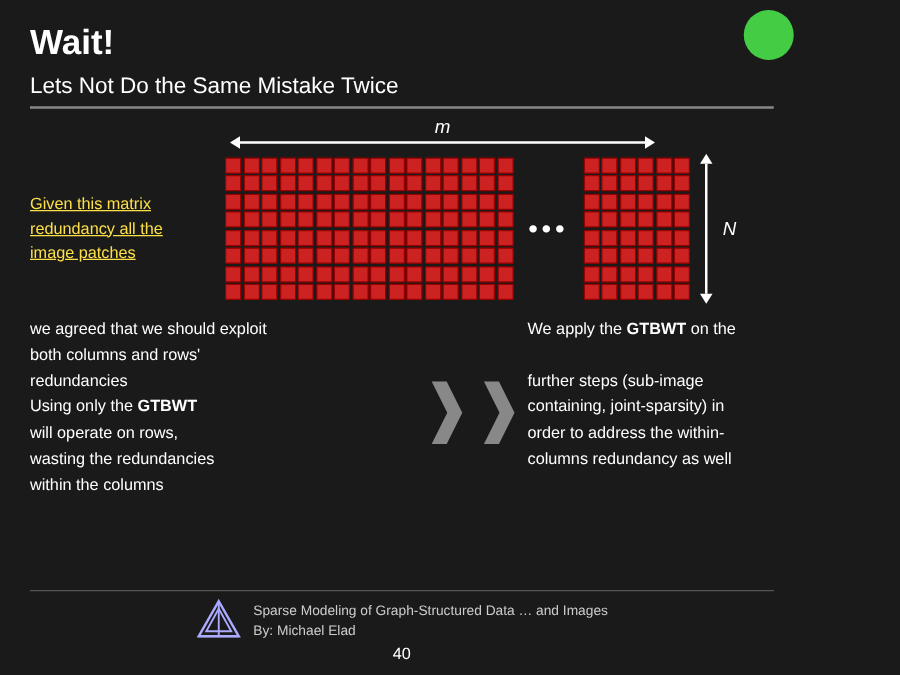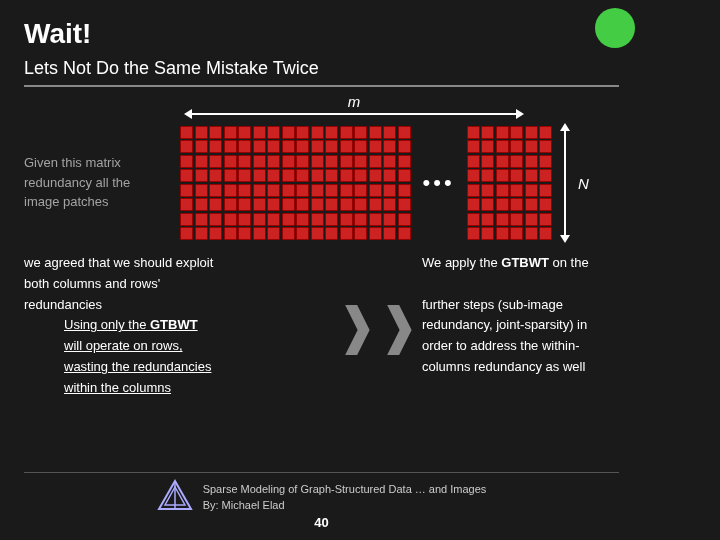--- a/index.html
+++ b/index.html
@@ -79,22 +79,23 @@
       align-items: flex-start;
       gap: 6px;
       margin-top: 2px;
     }
 
     .left-text {
       width: 150px;
       min-width: 150px;
       font-size: 13px;
       line-height: 1.5;
-      color: #a3a3a3;
+      color: #fde047;
       padding-top: 30px;
+      text-decoration: underline;
     }
 
     .matrix-container {
       display: flex;
       align-items: center;
       gap: 8px;
     }
 
     .matrix-grid {
       display: grid;
@@ -140,22 +141,20 @@
     }
 
     .left-below {
       width: 310px;
       font-size: 13px;
       line-height: 1.6;
       color: white;
     }
 
     .left-below .indent {
-      margin-left: 40px;
-      text-decoration: underline;
     }
 
     .bold-text {
       font-weight: bold;
     }
 
     .arrow-right {
       display: flex;
       align-items: center;
       justify-content: center;
@@ -195,21 +194,21 @@
 
     .footer-text {
       font-size: 11px;
       color: #cccccc;
       line-height: 1.5;
     }
 
     .page-number {
       font-size: 13px;
       color: white;
-      font-weight: bold;
+      font-weight: normal;
     }
 
     
     .arrow-line {
       display: flex;
       align-items: center;
       width: 100%;
     }
 
     .arrow-shaft {
@@ -513,21 +512,21 @@
       </div>
 
       <div class="arrow-right">
         <span class="chevron-arrow">❱❱</span>
       </div>
 
       <div class="right-text">
         <span>We apply the <span class="bold-text">GTBWT</span> on the</span><br>
         <br>
         <span>further steps (sub-image</span><br>
-        <span>redundancy, joint-sparsity) in</span><br>
+        <span>containing, joint-sparsity) in</span><br>
         <span>order to address the within-</span><br>
         <span>columns redundancy as well</span>
       </div>
     </div>
 
   </div>
 
   <div class="footer">
     <div class="footer-left">
 

